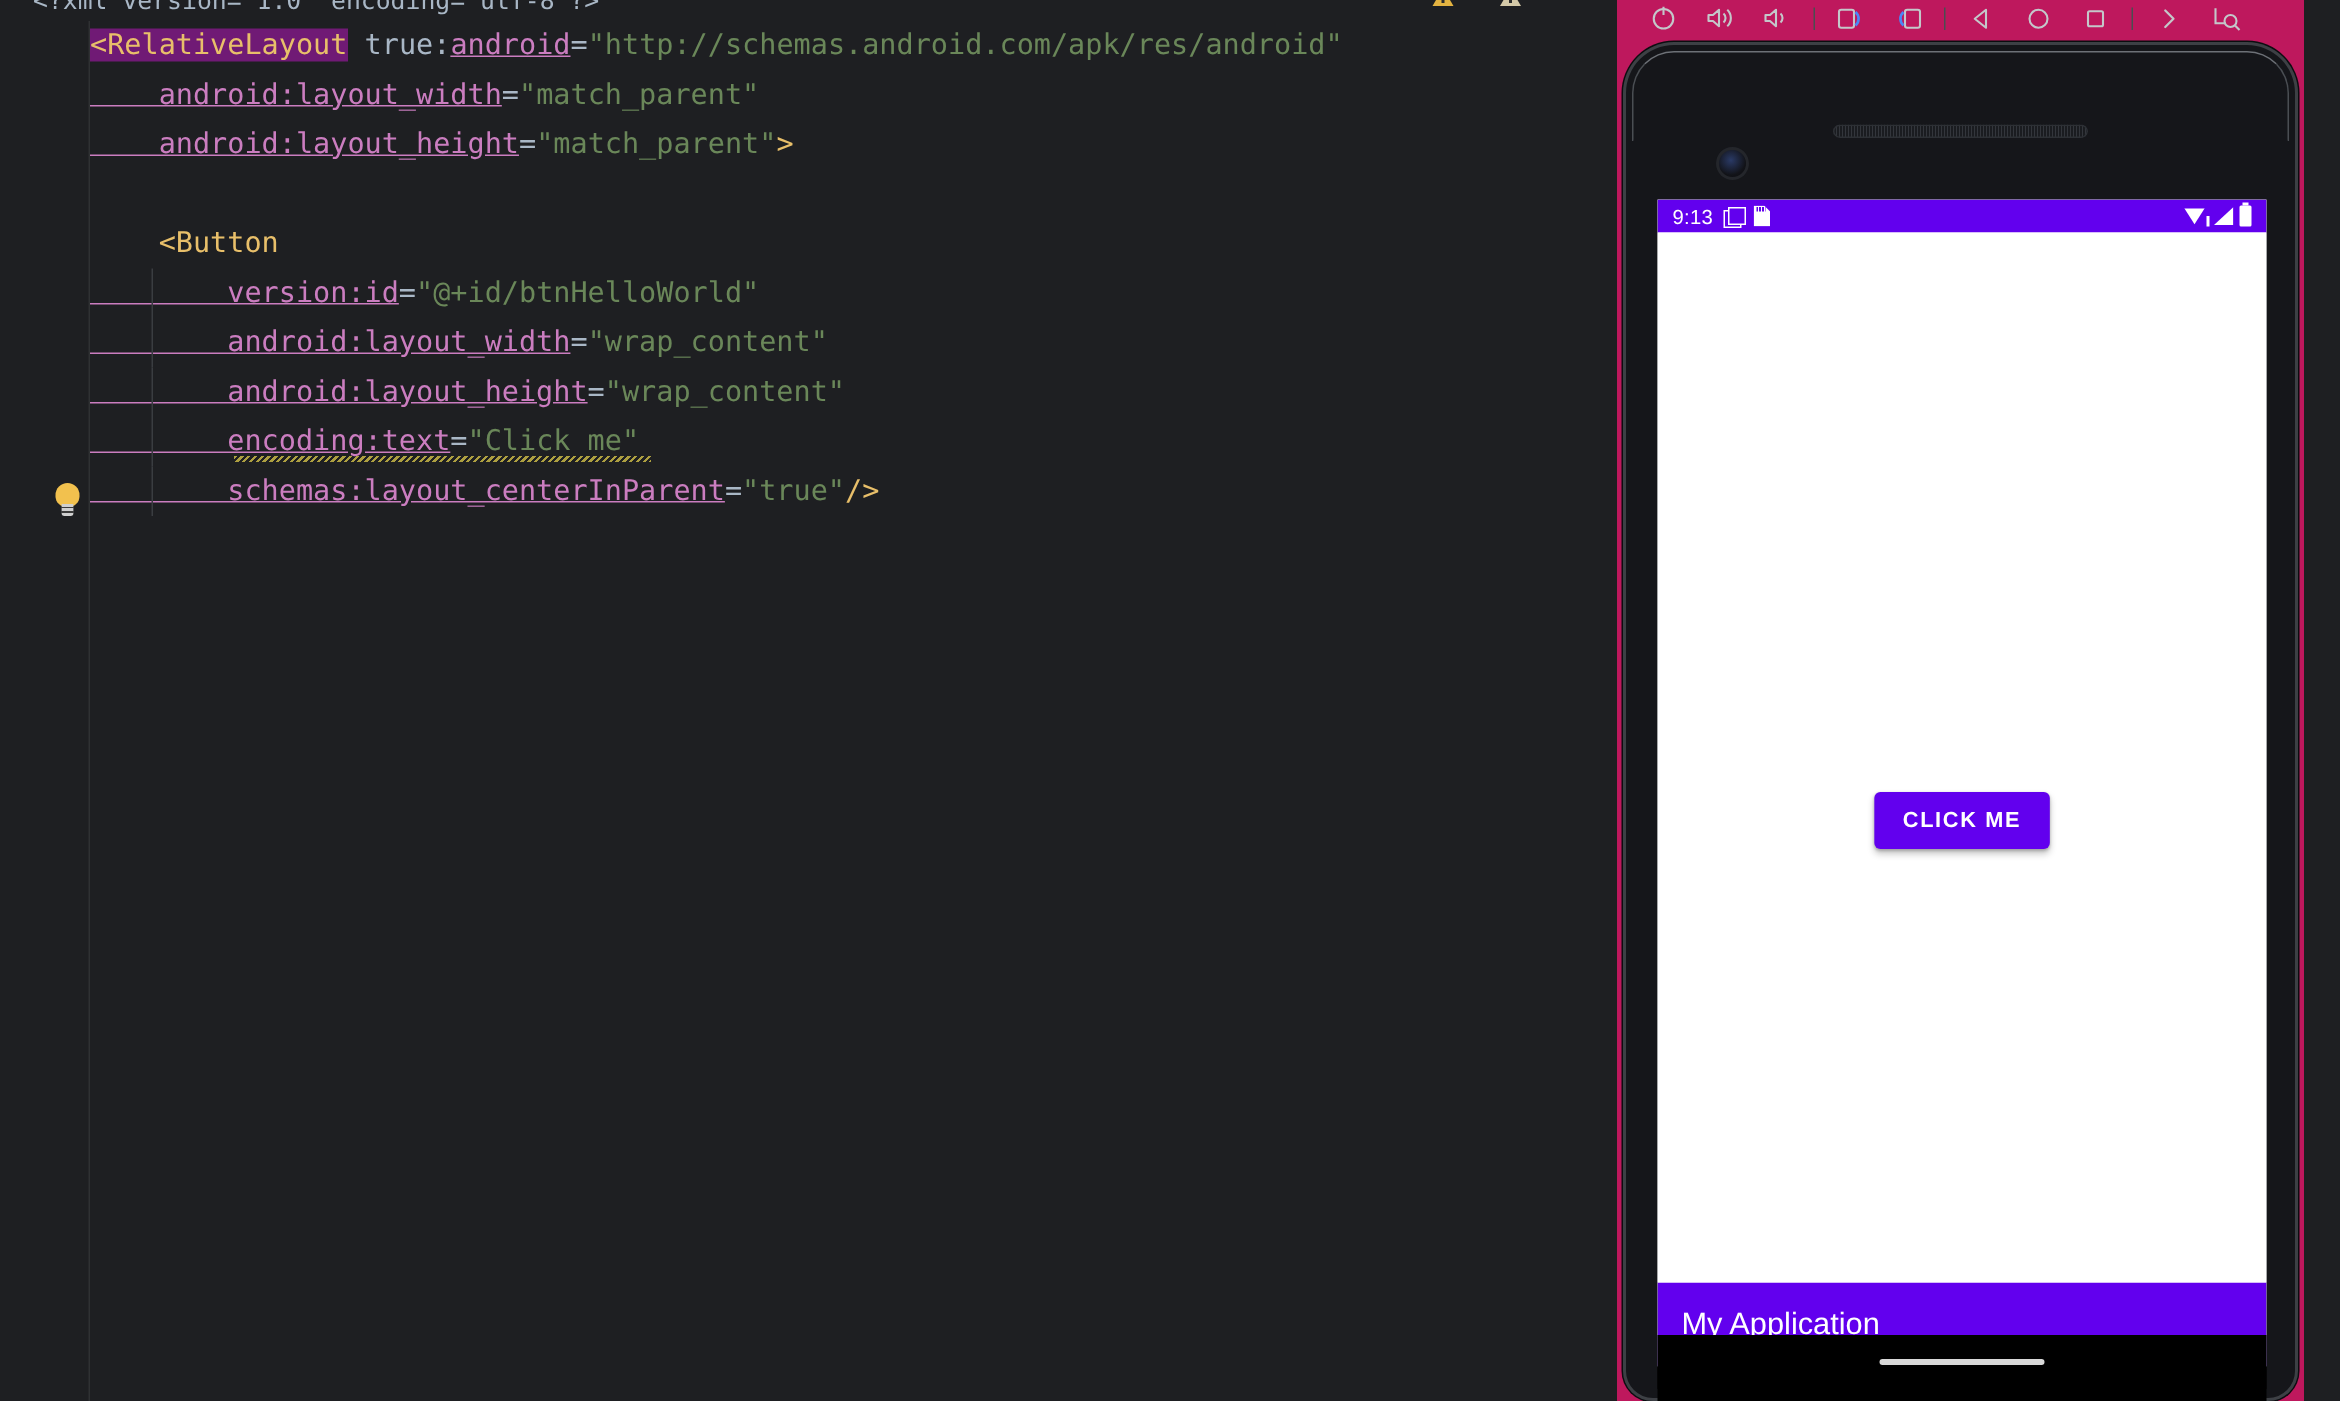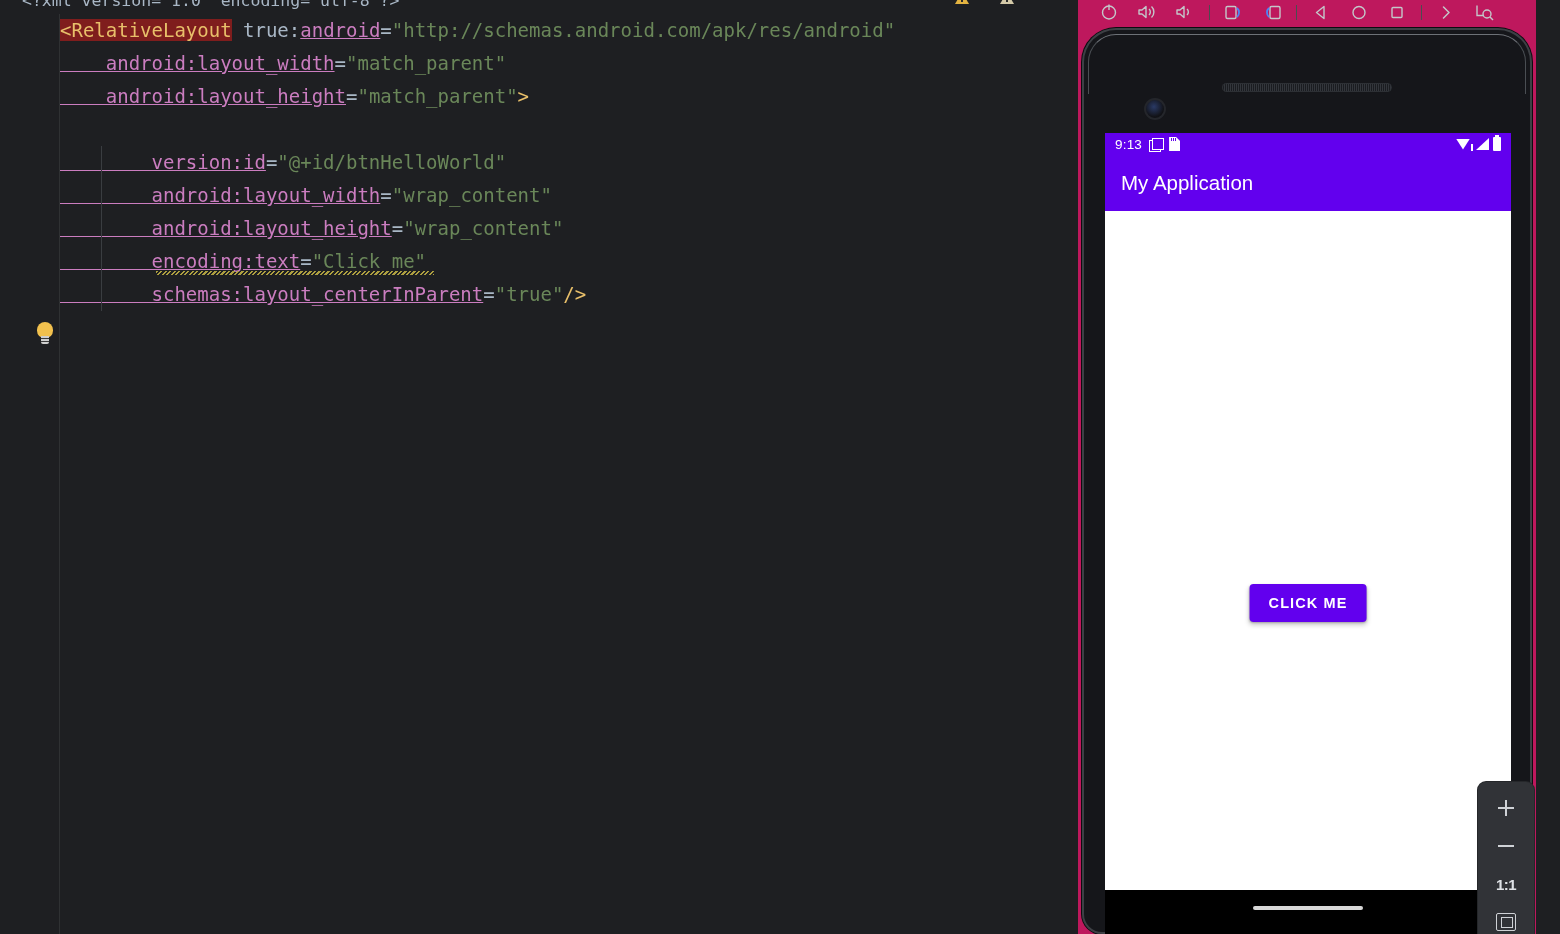--- a/index.html
+++ b/index.html
@@ -69,21 +69,21 @@
   .indent-guide {
     position:absolute; left:41px; top:0; width:1px; height:100%;
     background:#3a3d41;
   }
   .tok-tag   { color:#e8bf6a; }
   .tok-attr  { color:#cb7dc0;text-decoration:underline; }
   .tok-attrns{ color:#a9b7c6; }
   .tok-val   { color:#6a8759; }
   .tok-eq    { color:#a9b7c6; }
   .tok-punc  { color:#e8bf6a; }
-  .hl-block  { background:#7f1d1d; }
+  .hl-block  { background:#701a75; }
   .squiggle {
     position:absolute; left:96px; top:26px; width:278px; height:4px;
     background-image:repeating-linear-gradient(135deg,#b5a642 0 1.6px,transparent 1.6px 3.2px);
     opacity:.95;
   }
 
   
   #marker-bar {
     position:absolute; left:1062px; top:0; width:40px; height:934px;
     background:#1e1f22;
@@ -245,20 +245,21 @@
           <div class="bulb-base"></div>
       </div>
     </div>
     <div id="gutter-divider"></div>
 
     <div id="code-area">
         <div class="code-line"><span class="tok-tag hl-block">&lt;RelativeLayout</span><span class="tok-eq"> </span><span class="tok-attrns">true:</span><span class="tok-attr">android</span><span class="tok-eq">=</span><span class="tok-val">"http://schemas.android.com/apk/res/android"</span></div>
         <div class="code-line"><span class="tok-attr">    android:layout_width</span><span class="tok-eq">=</span><span class="tok-val">"match_parent"</span></div>
         <div class="code-line"><span class="tok-attr">    android:layout_height</span><span class="tok-eq">=</span><span class="tok-val">"match_parent"</span><span class="tok-punc">&gt;</span></div>
         <div class="code-line"><span class="tok-eq"></span></div>
+        <div class="code-line"><span class="tok-eq">    </span><span class="tok-tag">&lt;Button</span></div>
         <div class="code-line"><div class="indent-guide"></div><span class="tok-attr">        version:id</span><span class="tok-eq">=</span><span class="tok-val">"@+id/btnHelloWorld"</span></div>
         <div class="code-line"><div class="indent-guide"></div><span class="tok-attr">        android:layout_width</span><span class="tok-eq">=</span><span class="tok-val">"wrap_content"</span></div>
         <div class="code-line"><div class="indent-guide"></div><span class="tok-attr">        android:layout_height</span><span class="tok-eq">=</span><span class="tok-val">"wrap_content"</span></div>
         <div class="code-line"><div class="indent-guide"></div><span class="tok-attr">        encoding:text</span><span class="tok-eq">=</span><span class="tok-val">"Click me"</span><div class="squiggle"></div></div>
         <div class="code-line"><div class="indent-guide"></div><span class="tok-attr">        schemas:layout_centerInParent</span><span class="tok-eq">=</span><span class="tok-val">"true"</span><span class="tok-punc">/&gt;</span></div>
       </div>
 
     <div id="marker-bar">
       <div id="marker-warning"></div>
     </div>
@@ -347,48 +348,29 @@
           </div>
           <div class="sb-right">
             <span class="ic-wifi">
                 <i class="ic-wifi-bang"></i>
               </span>
             <span class="ic-signal"></span>
             <span class="ic-batt"></span>
           </div>
         </div>
 
+        <div id="app-content">
+          <button id="click-me-button">CLICK ME</button>
+        </div>
+
         <div id="app-bar">
           <span id="app-bar-title">My Application</span>
-        </div>
-
-        <div id="app-content">
-          <button id="click-me-button">CLICK ME</button>
         </div>
       </div>
 
       <div id="screen-bottom-black"></div>
       <div id="nav-gesture-bar">
         <div id="nav-pill"></div>
       </div>
     </div>
 
-    <div id="zoom-controls">
-      <div class="zc-btn">
-        <svg width="22" height="22" viewBox="0 0 22 22">
-            <line x1="11" y1="3" x2="11" y2="19" stroke="#cfd2d6" stroke-width="2"></line>
-            <line x1="3" y1="11" x2="19" y2="11" stroke="#cfd2d6" stroke-width="2"></line>
-          </svg>
-      </div>
-      <div class="zc-btn">
-        <svg width="22" height="22" viewBox="0 0 22 22">
-            <line x1="3" y1="11" x2="19" y2="11" stroke="#cfd2d6" stroke-width="2"></line>
-          </svg>
-      </div>
-      <div class="zc-btn">
-        <span id="zc-ratio">1:1</span>
-      </div>
-      <div class="zc-btn">
-        <span id="zc-fit"></span>
-      </div>
-    </div>
   </div>
 </div>
 
 </body></html>

